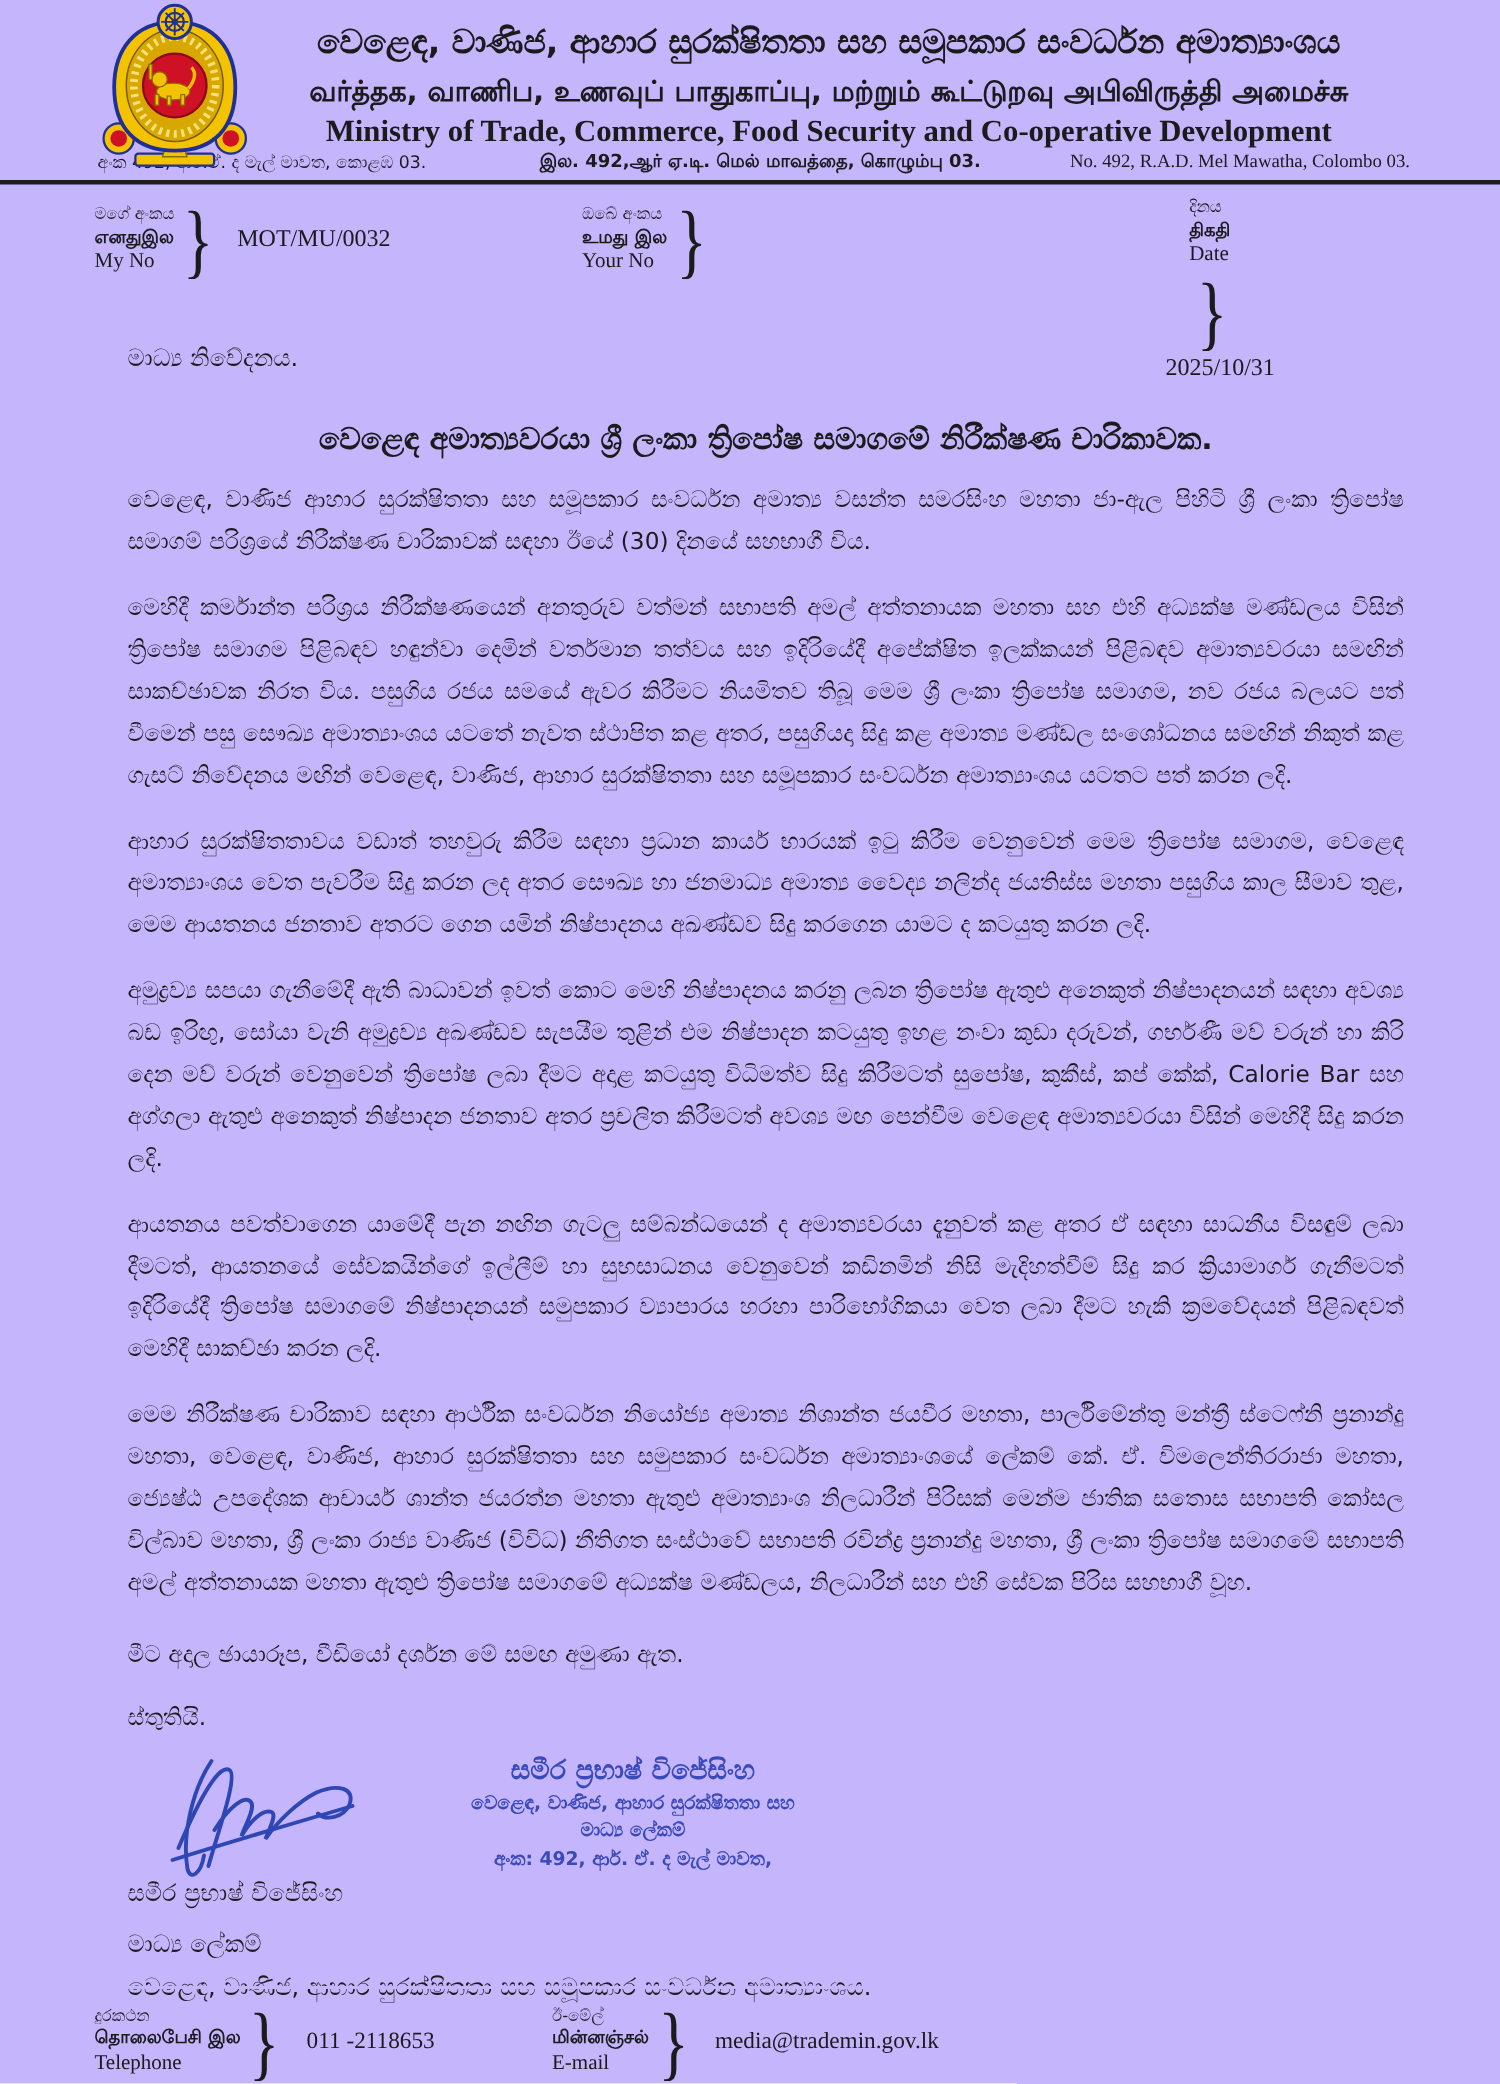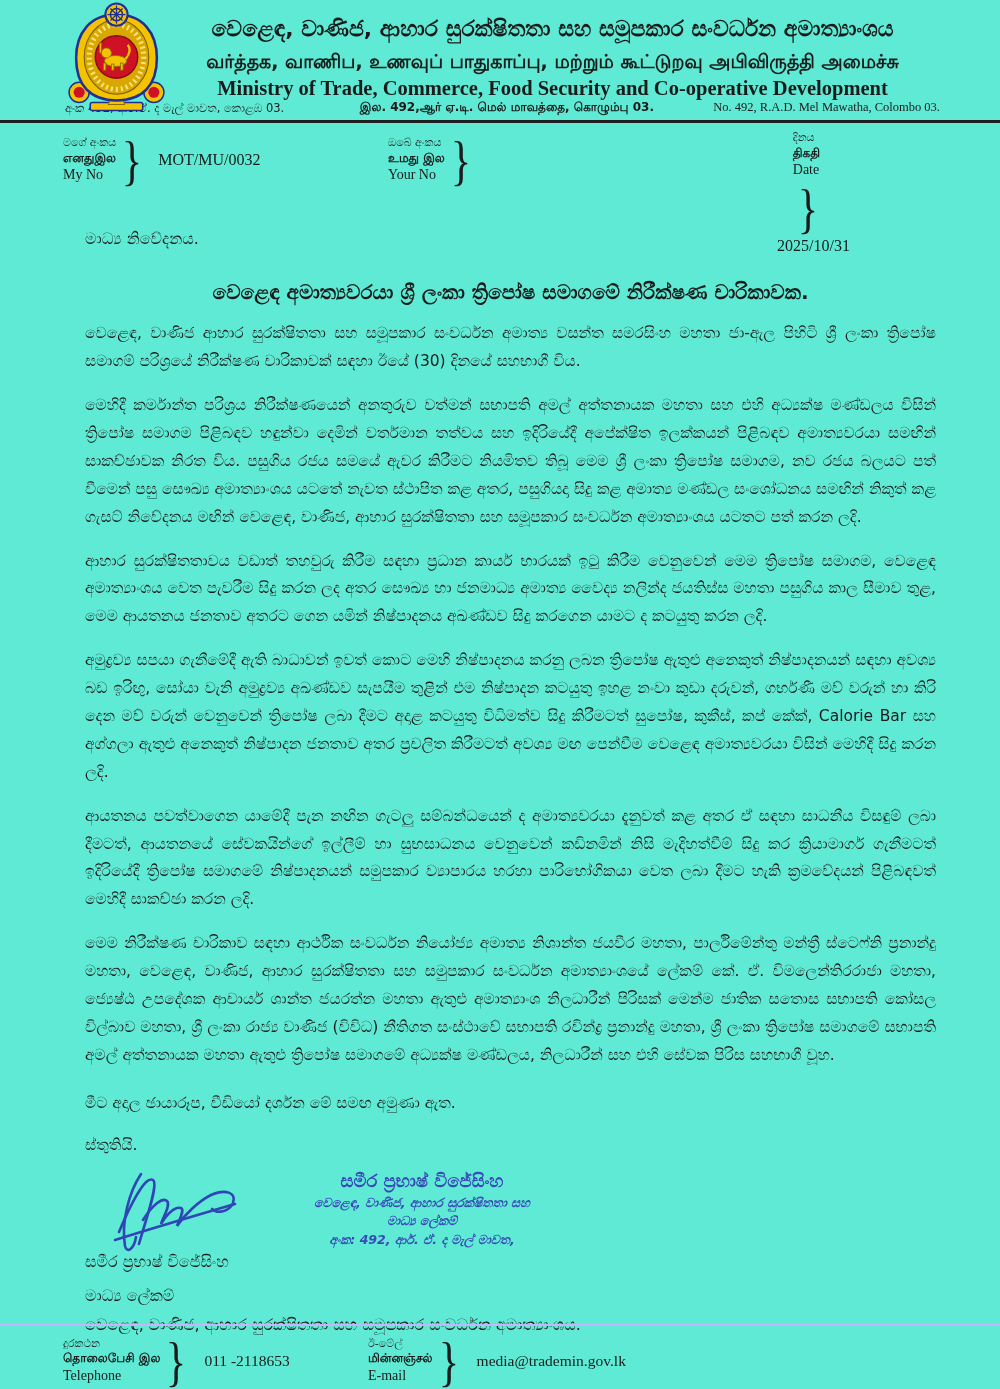--- a/index.html
+++ b/index.html
@@ -1,17 +1,17 @@
 <!DOCTYPE html>
 <html><head>
 <meta charset="utf-8">
 <style>
   html,body { margin:0; padding:0; background:#ffffff; }
   .page {
-    position:relative; width:1000px; height:1389px; background:#5eead4;
+    position:relative; width:1000px; height:1389px; background:#c4b5fd;
     color:#1b1b1b; font-family:"DejaVu Sans", sans-serif; overflow:hidden;
   }
   
   .header { position:relative; padding-top:6px; }
   .emblem { position:absolute; left:63px; top:2px; width:107px; height:112px; }
   .ministry { text-align:center; padding-left:150px; padding-right:45px; }
   .ministry-si { font-size:22px; font-weight:bold; line-height:1.35; margin-top:8px; }
   .ministry-ta { font-size:19px; font-weight:bold; line-height:1.35; margin-top:5px; }
   .ministry-en { font-family:"Liberation Serif", serif; font-size:20.5px; font-weight:bold; margin-top:3px; }
   
@@ -38,21 +38,21 @@
   .salutation { margin-top:26px; font-size:16px; }
   .subject { text-align:center; font-weight:bold; font-size:20px; margin:32px 0 4px; }
   p.para { line-height:1.8; margin:16px 0 0; text-align:justify; }
   .closing { margin-top:24px; }
   .thanks  { margin-top:24px; }
   
   .sig-area { position:relative; height:118px; margin-top:10px; }
   .sig-scribble { position:absolute; left:22px; top:0; }
   .stamp { position:absolute; left:172px; top:6px; width:330px; text-align:center; color:#3a4ab8; }
   .stamp-name { font-size:18px; font-weight:bold; margin-bottom:2px; }
-  .stamp-line { font-size:12.5px; font-weight:bold; line-height:1.5;font-style:italic; }
+  .stamp-line { font-size:12.5px; font-weight:bold; line-height:1.5; }
   .typed-name { position:absolute; left:0; top:88px; font-size:16px; }
   .typed-title { font-size:16px; margin-top:4px; }
   .typed-org { font-size:16px; margin-top:10px; }
   
   .footer { position:absolute; left:0; right:0; top:1324px; border-top:2px solid #c4b5fd; }
   .footer-row { position:relative; height:62px; }
   .ft-group { position:absolute; top:6px; display:flex; align-items:center; }
   .ft-tel  { left:63px; }
   .ft-mail { left:368px; }
   .ft-value { font-family:"Liberation Serif", serif; font-size:15.5px; padding-left:16px; white-space:nowrap; }

